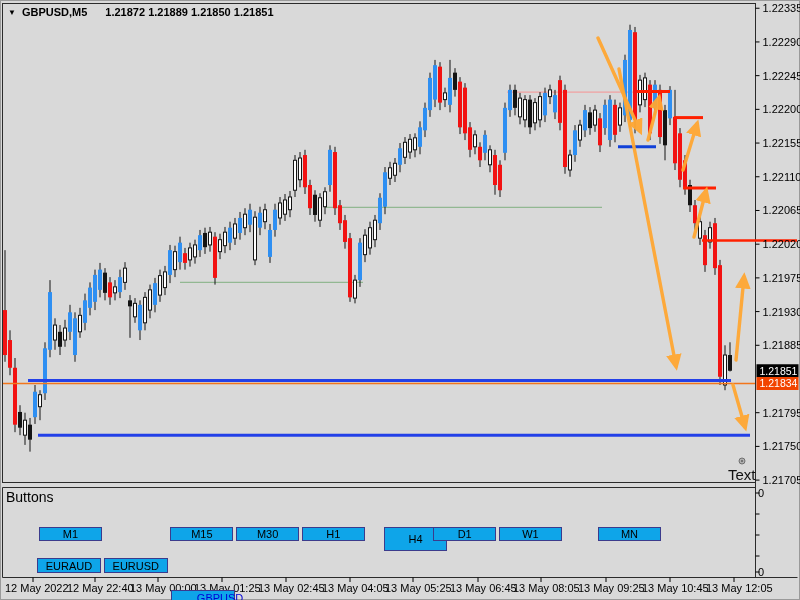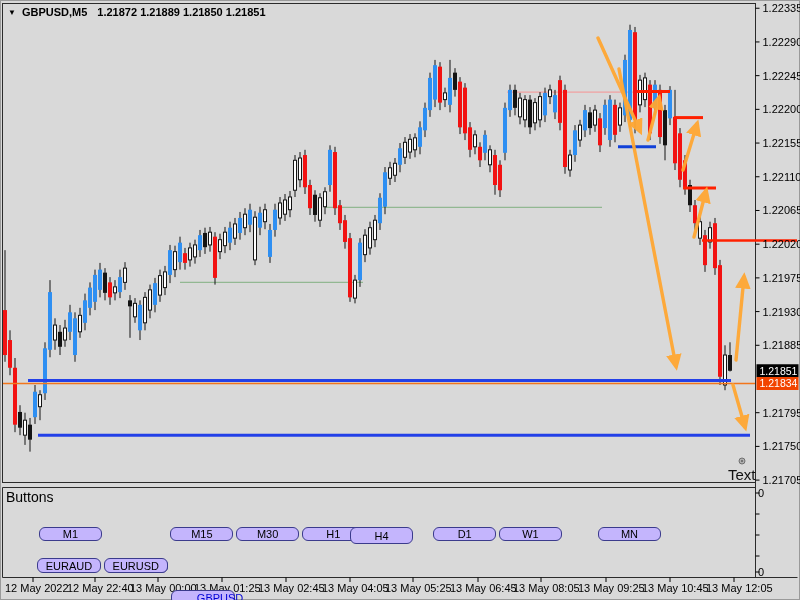--- a/index.html
+++ b/index.html
@@ -3,24 +3,24 @@
 <meta charset="utf-8">
 <style>
   html,body{margin:0;padding:0;}
   body{width:800px;height:600px;position:relative;background:#D9D9D9;
        font-family:"Liberation Sans", sans-serif; overflow:hidden;}
   #stage{position:absolute;left:0;top:0;width:800px;height:600px;outline:1px solid #9a9a9a;outline-offset:-1px;}
   #chart-svg{position:absolute;left:0;top:0;}
   #title-bar{position:absolute;left:8px;top:5px;height:14px;display:flex;align-items:center;
              font-size:11px;font-weight:bold;color:#000;white-space:pre;z-index:5;}
   #title-bar .tri{font-size:8px;margin-right:6px;color:#000;}
-  #title-bar .sym{margin-right:10px;}
+  #title-bar .sym{margin-right:18px;}
   #panel-label{position:absolute;left:6px;top:489px;font-size:14px;color:#000;z-index:5;}
-  .btn{position:absolute;box-sizing:border-box;background:#c4b5fd;border:1px solid #3b3b8c;
-       border-radius:6px;color:#000;font-size:11px;display:flex;align-items:center;justify-content:center;
+  .btn{position:absolute;box-sizing:border-box;background:#0ea5e9;border:1px solid #3b3b8c;
+       border-radius:0;color:#000;font-size:11px;display:flex;align-items:center;justify-content:center;
        z-index:6;cursor:default;}
   .btn.active{color:#0000D6;font-weight:normal;margin-top:32px;}
   #text-object{position:absolute;font-size:15px;color:#111;z-index:4;}
 </style>
 </head>
 <body>
 
 <div id="stage">
 
   <svg id="chart-svg" width="800" height="600">
@@ -726,21 +726,21 @@
   </div>
 
   <div id="panel-label">Buttons</div>
 
   <div id="tf-row">
       <div class="btn" style="left: 39px; top: 527px; width: 63px; height: 14px;">M1</div>
       <div class="btn active" style="left: 104.7px; top: 527px; width: 63px; height: 14px;">M5</div>
       <div class="btn" style="left: 170.4px; top: 527px; width: 63px; height: 14px;">M15</div>
       <div class="btn" style="left: 236.1px; top: 527px; width: 63px; height: 14px;">M30</div>
       <div class="btn" style="left: 301.8px; top: 527px; width: 63px; height: 14px;">H1</div>
-      <div class="btn" style="left: 350px; top: 527px; width: 63px; height: 17px;">H4</div>
+      <div class="btn" style="left: 384px; top: 527px; width: 63px; height: 24px;">H4</div>
       <div class="btn" style="left: 433.2px; top: 527px; width: 63px; height: 14px;">D1</div>
       <div class="btn" style="left: 498.9px; top: 527px; width: 63px; height: 14px;">W1</div>
       <div class="btn" style="left: 598px; top: 527px; width: 63px; height: 14px;">MN</div>
     </div>
   <div id="sym-row">
       <div class="btn" style="left: 37px; top: 558px; width: 64px; height: 15px;">EURAUD</div>
       <div class="btn" style="left: 103.8px; top: 558px; width: 64px; height: 15px;">EURUSD</div>
       <div class="btn active" style="left: 170.6px; top: 558px; width: 64px; height: 15px; padding-left: 35px;">GBPUSD</div>
     </div>
 

